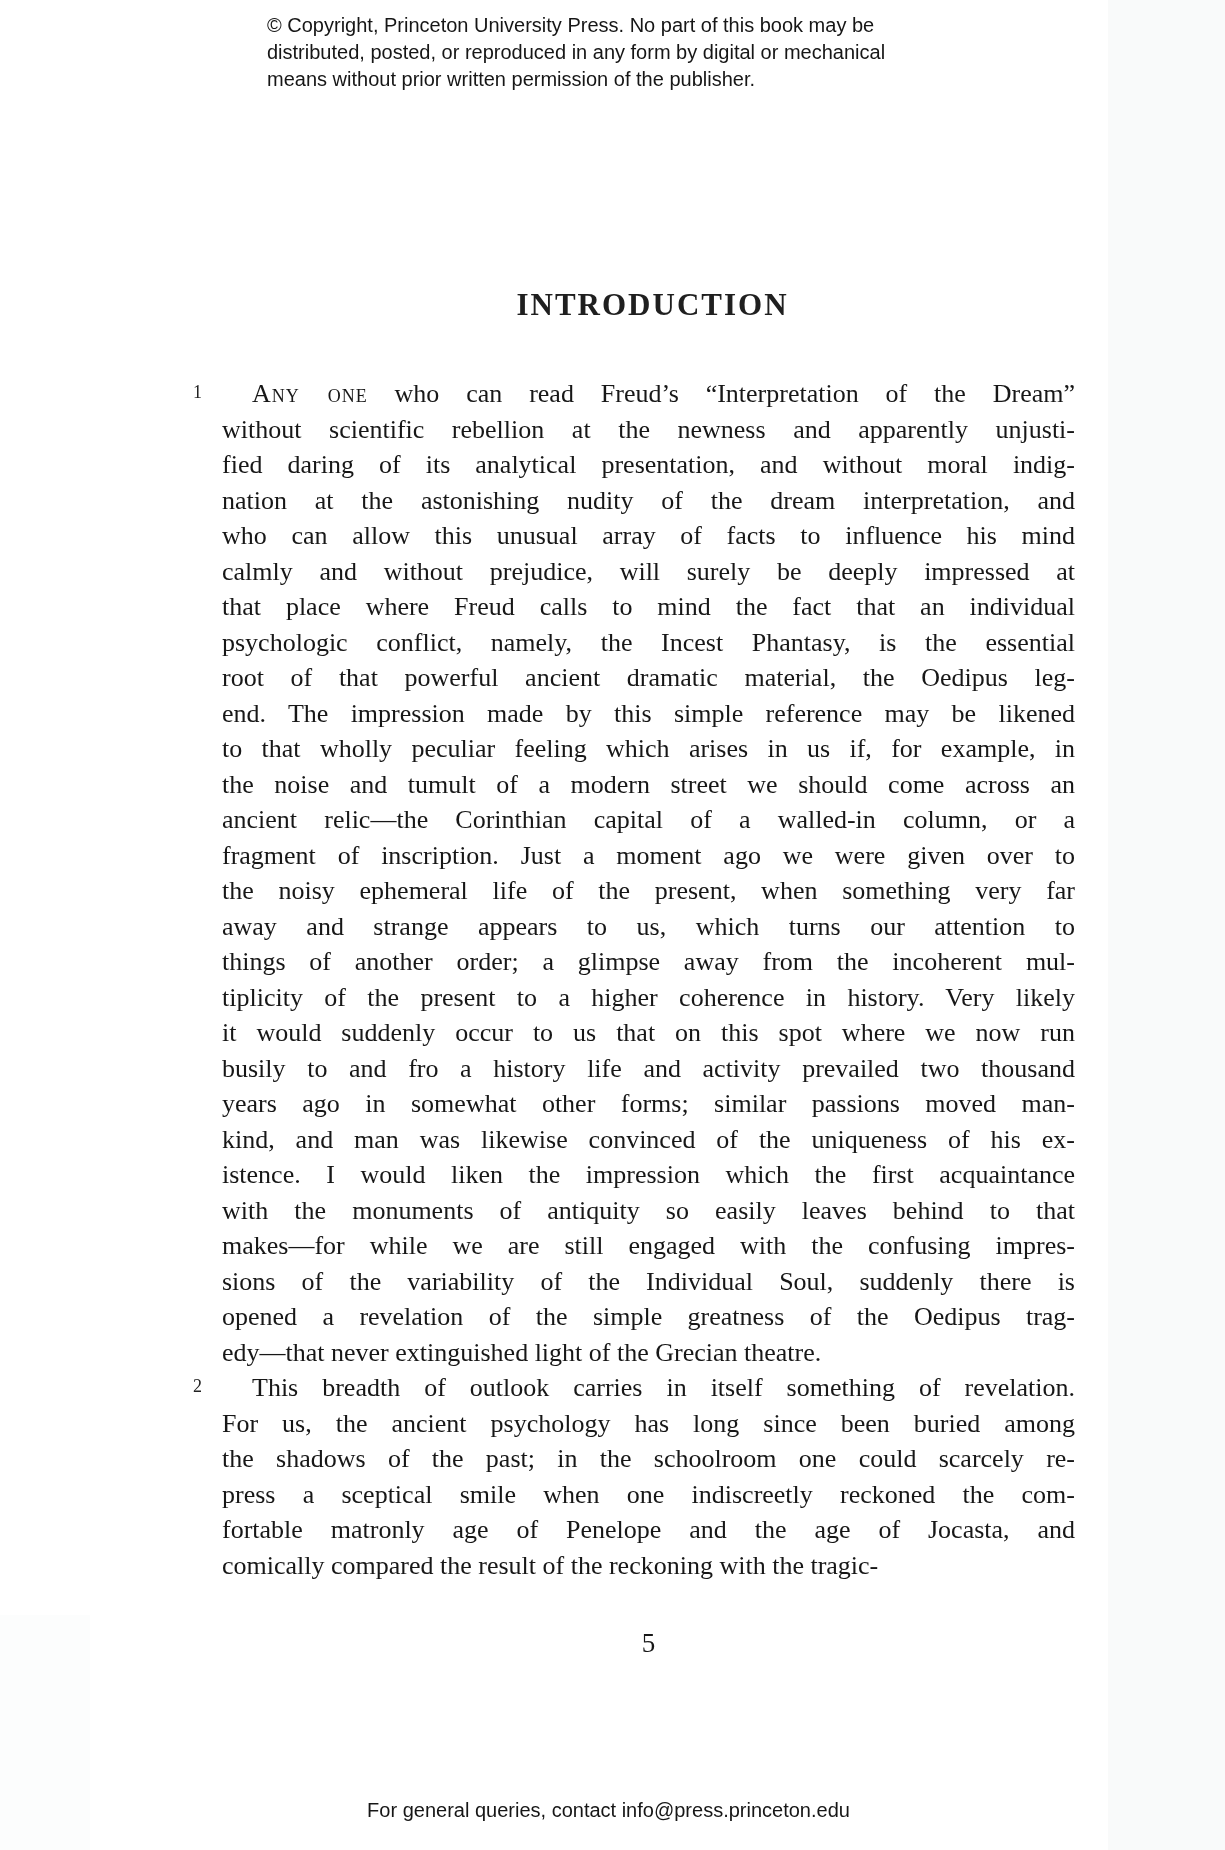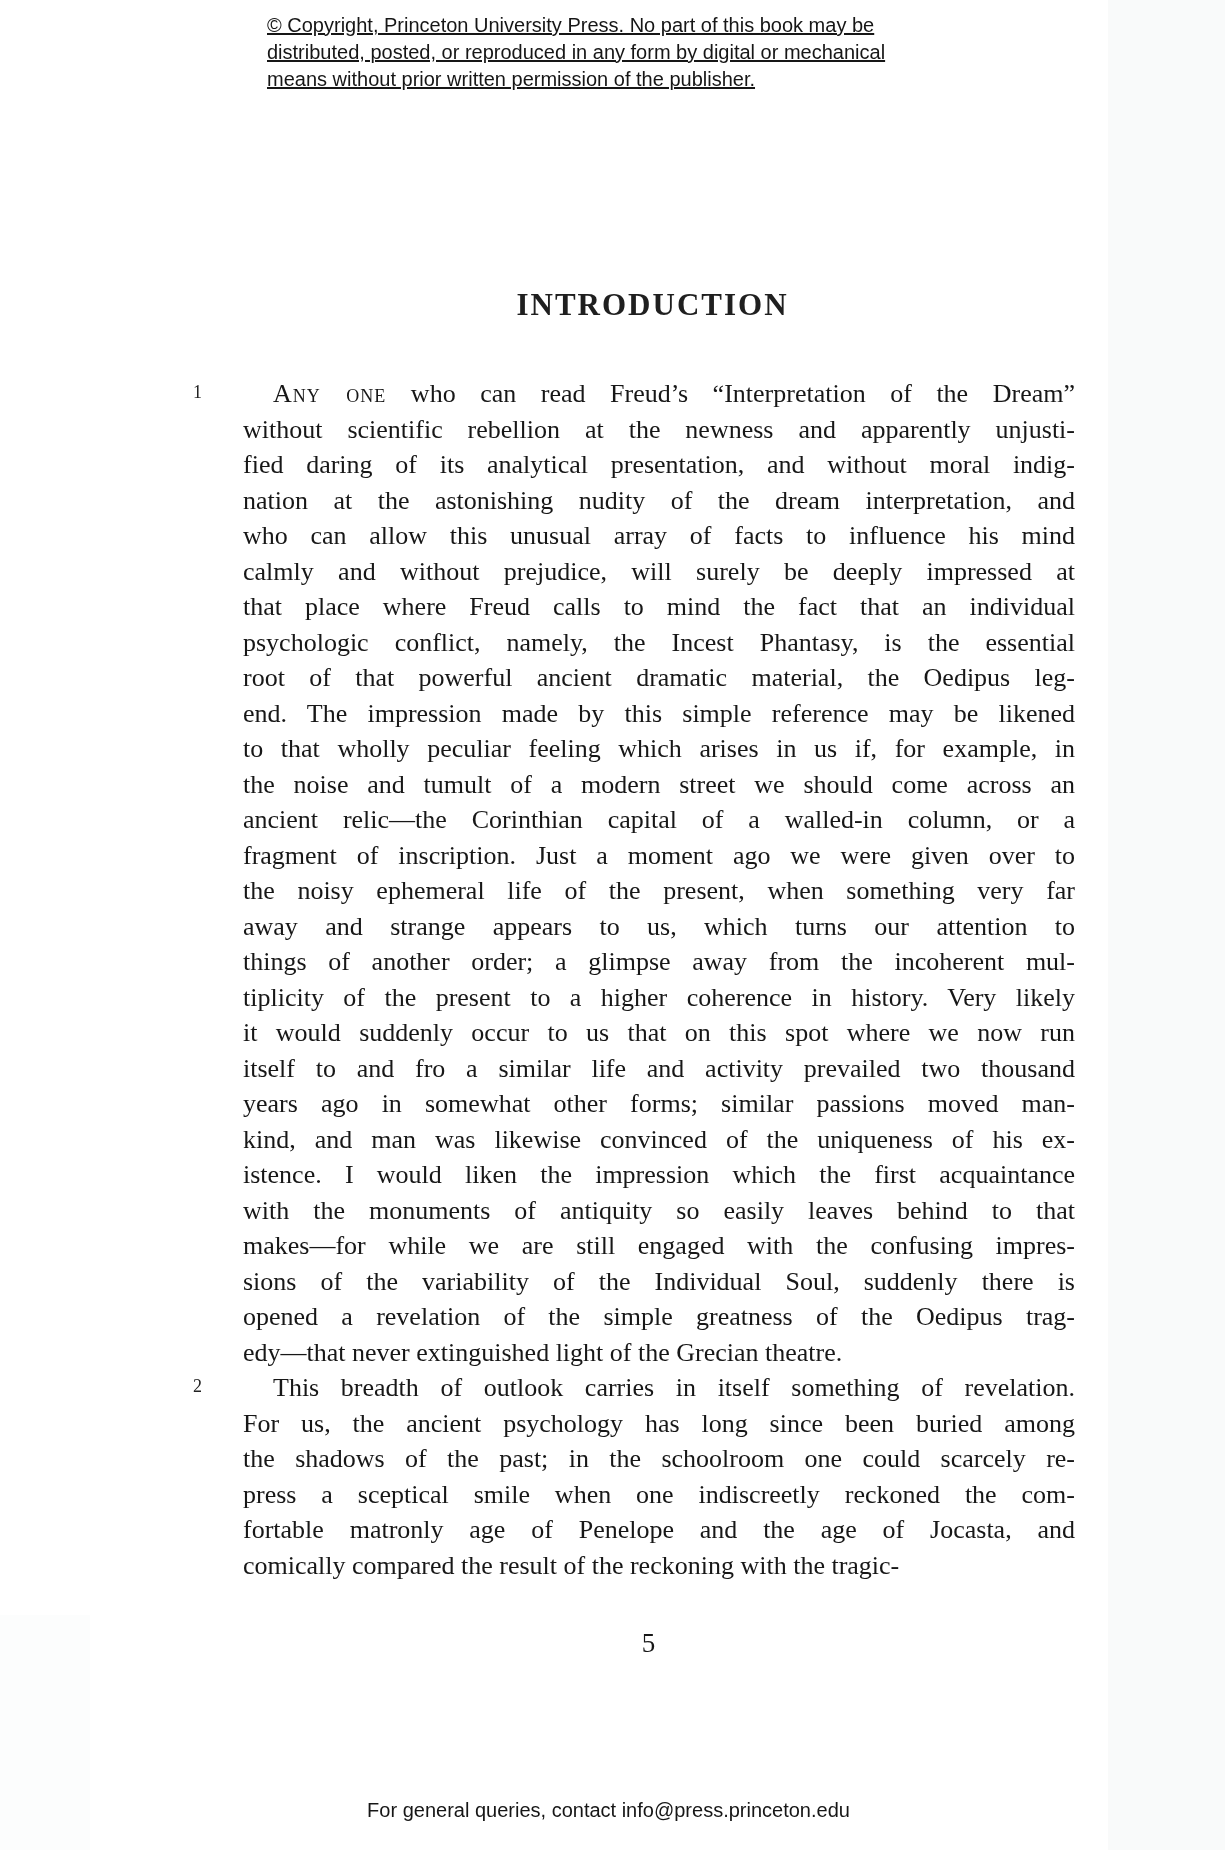--- a/index.html
+++ b/index.html
@@ -32,21 +32,20 @@
     background: #fcfdfd;
   }
   .copyright {
     position: absolute;
     left: 267px;
     top: 12px;
     font-family: "Liberation Sans", "DejaVu Sans", sans-serif;
     font-size: 20px;
     line-height: 27px;
     color: #161616;
-    text-decoration: underline;
   }
   .heading {
     position: absolute;
     left: 222px;
     top: 283px;
     width: 853px;
     margin: 4px;
     text-align: center;
     font-family: "Liberation Serif", "DejaVu Serif", serif;
     font-weight: 700;
@@ -71,21 +70,20 @@
     left: -29px;
     top: 7px;
     font-size: 18px;
     line-height: 18px;
     color: #222222;
   }
   .line {
     text-align: justify;
     text-align-last: justify;
     white-space: normal;
-    margin-left: 21px;
   }
   .line.first {
     text-indent: 30px;
   }
   .line.last {
     text-align-last: left;
   }
   .sc {
     font-variant: small-caps;
     letter-spacing: 1px;
@@ -139,21 +137,21 @@
       <div class="line">end. The impression made by this simple reference may be likened</div>
       <div class="line">to that wholly peculiar feeling which arises in us if, for example, in</div>
       <div class="line">the noise and tumult of a modern street we should come across an</div>
       <div class="line">ancient relic—the Corinthian capital of a walled-in column, or a</div>
       <div class="line">fragment of inscription. Just a moment ago we were given over to</div>
       <div class="line">the noisy ephemeral life of the present, when something very far</div>
       <div class="line">away and strange appears to us, which turns our attention to</div>
       <div class="line">things of another order; a glimpse away from the incoherent mul-</div>
       <div class="line">tiplicity of the present to a higher coherence in history. Very likely</div>
       <div class="line">it would suddenly occur to us that on this spot where we now run</div>
-      <div class="line">itself to and fro a similar life and activity prevailed two thousand</div>
+      <div class="line">busily to and fro a history life and activity prevailed two thousand</div>
       <div class="line">years ago in somewhat other forms; similar passions moved man-</div>
       <div class="line">kind, and man was likewise convinced of the uniqueness of his ex-</div>
       <div class="line">istence. I would liken the impression which the first acquaintance</div>
       <div class="line">with the monuments of antiquity so easily leaves behind to that</div>
       <div class="line">makes—for while we are still engaged with the confusing impres-</div>
       <div class="line">sions of the variability of the Individual Soul, suddenly there is</div>
       <div class="line">opened a revelation of the simple greatness of the Oedipus trag-</div>
       <div class="line last">edy—that never extinguished light of the Grecian theatre.</div>
     </div>
     <div class="para">

